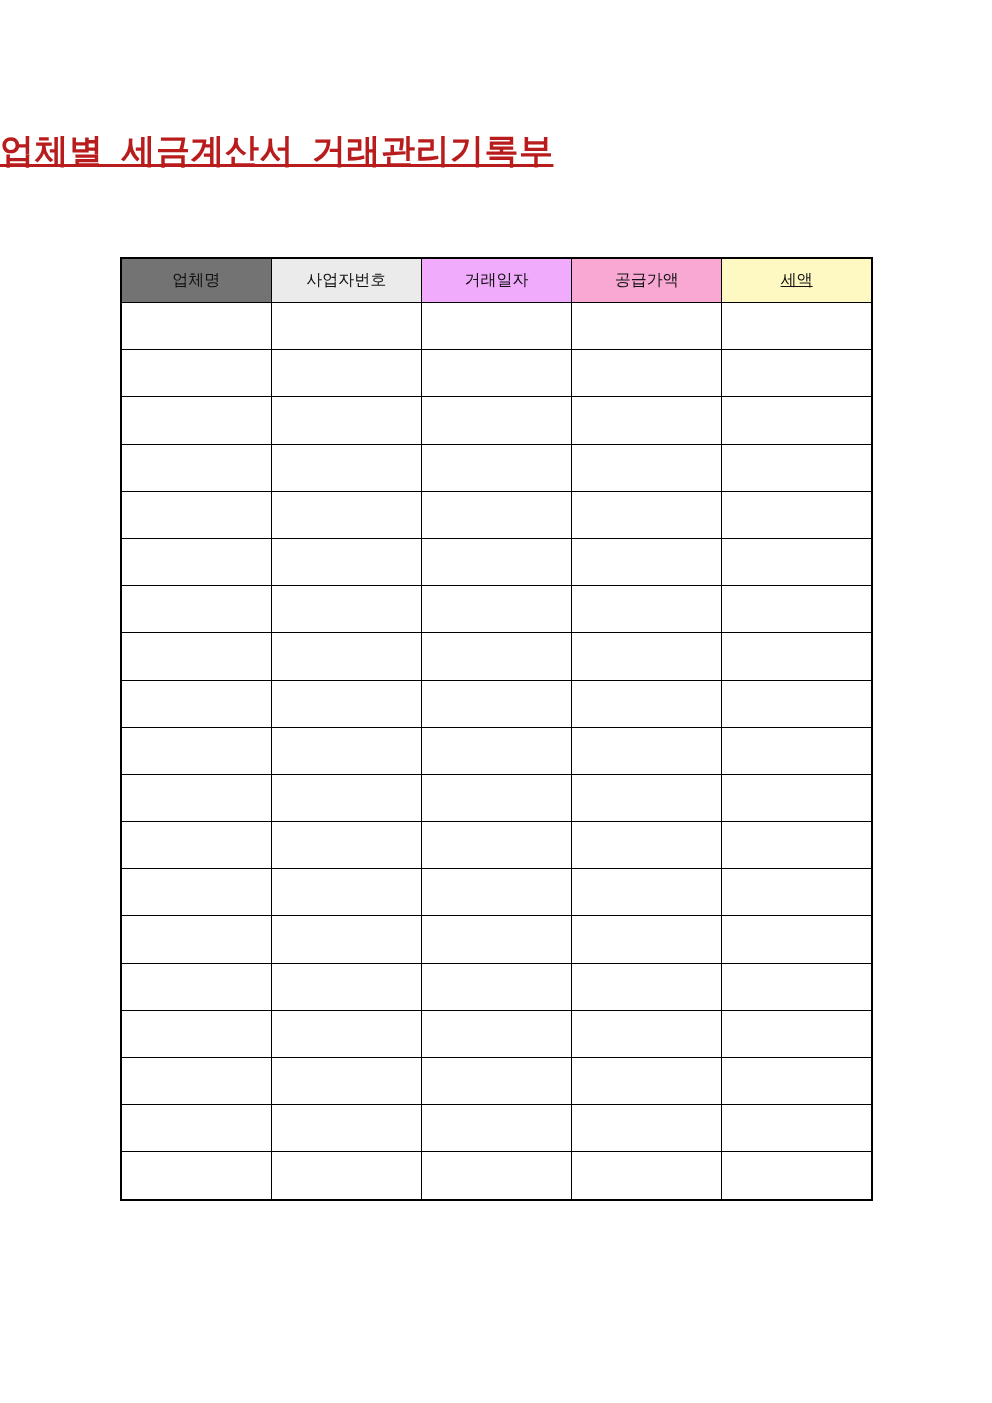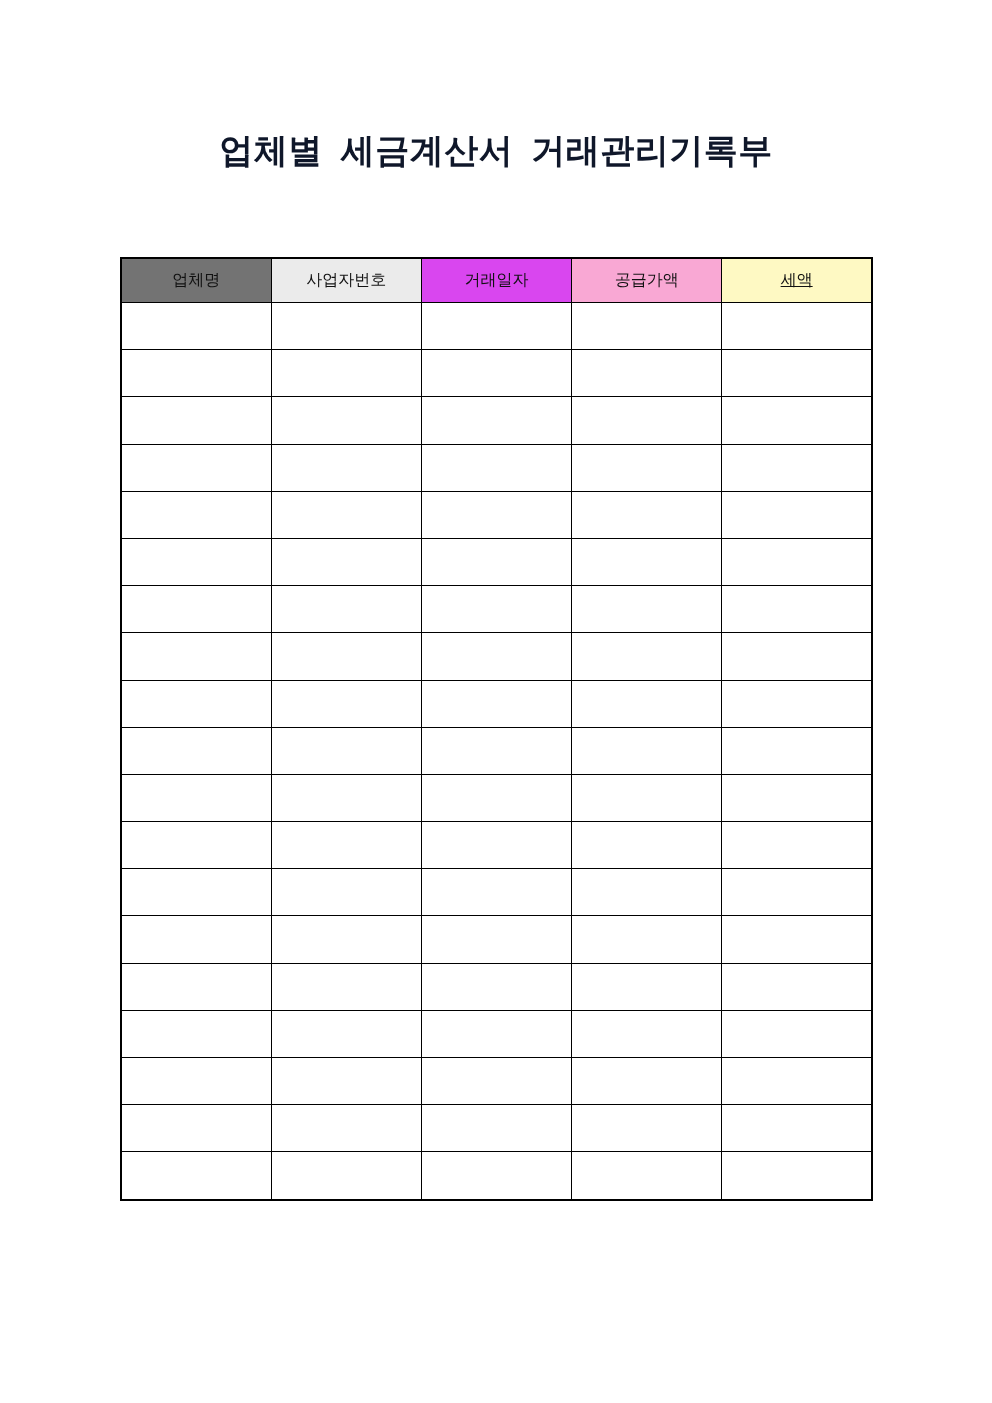--- a/index.html
+++ b/index.html
@@ -22,27 +22,28 @@
     height: 1403px;
     background: #ffffff;
     overflow: hidden;
   }
   .doc-title {
     position: absolute;
     top: 128px;
     left: 0;
     width: 100%;
     margin: 0;
-    text-align: center;
+    text-align: left;
     font-size: 34px;
     font-weight: bold;
     letter-spacing: 0.5px;
     word-spacing: 8px;
-    color: #0f172a;
+    color: #b91c1c;
     white-space: nowrap;
+    text-decoration: underline;
   }
   table.ledger {
     position: absolute;
     left: 120px;
     top: 257px;
     width: 753px;
     border-collapse: collapse;
     table-layout: fixed;
     border: 2px solid #000000;
   }
@@ -70,21 +71,21 @@
 
 <div class="page">
 
   <h1 class="doc-title">업체별 세금계산서 거래관리기록부</h1>
 
   <table class="ledger">
     <thead>
       <tr>
         <th style="background: #737373;">업체명</th>
         <th style="background: rgb(235, 235, 235); margin-left: 24px;">사업자번호</th>
-        <th style="background: #d946ef;">거래일자</th>
+        <th style="background: #f0abfc;">거래일자</th>
         <th style="background: #f9a8d4;">공급가액</th>
         <th style="background: #fef9c3; text-decoration: underline;">세액</th>
       </tr>
     </thead>
     <tbody id="table-body">
         <tr>
           <td></td>
           <td></td>
           <td></td>
           <td></td>

